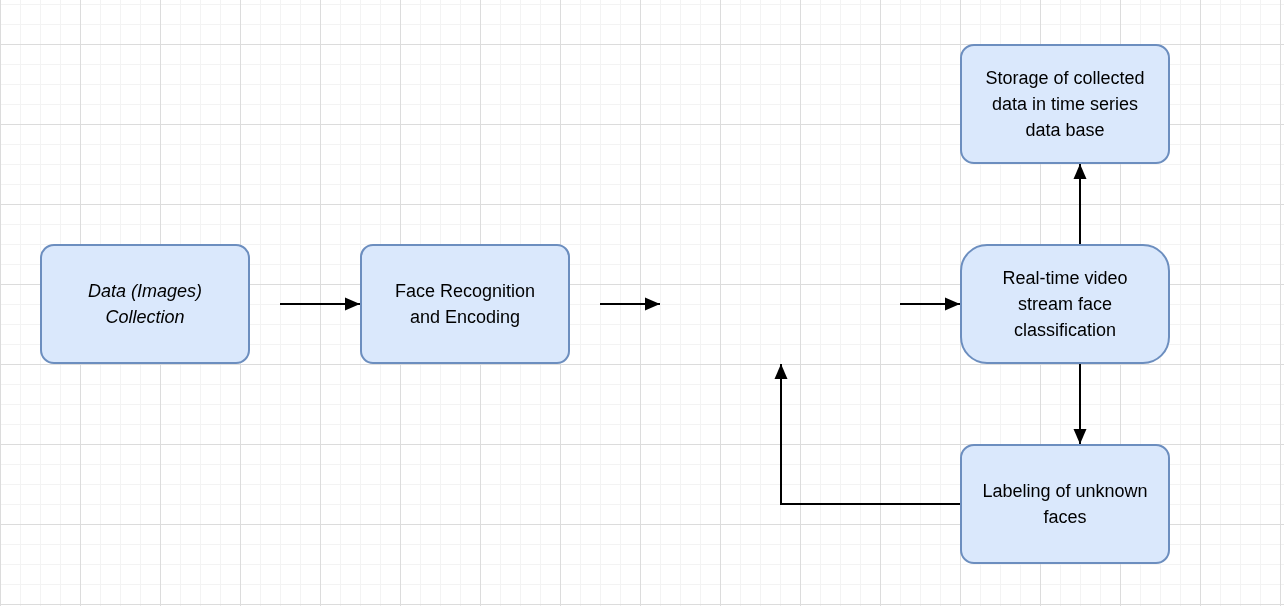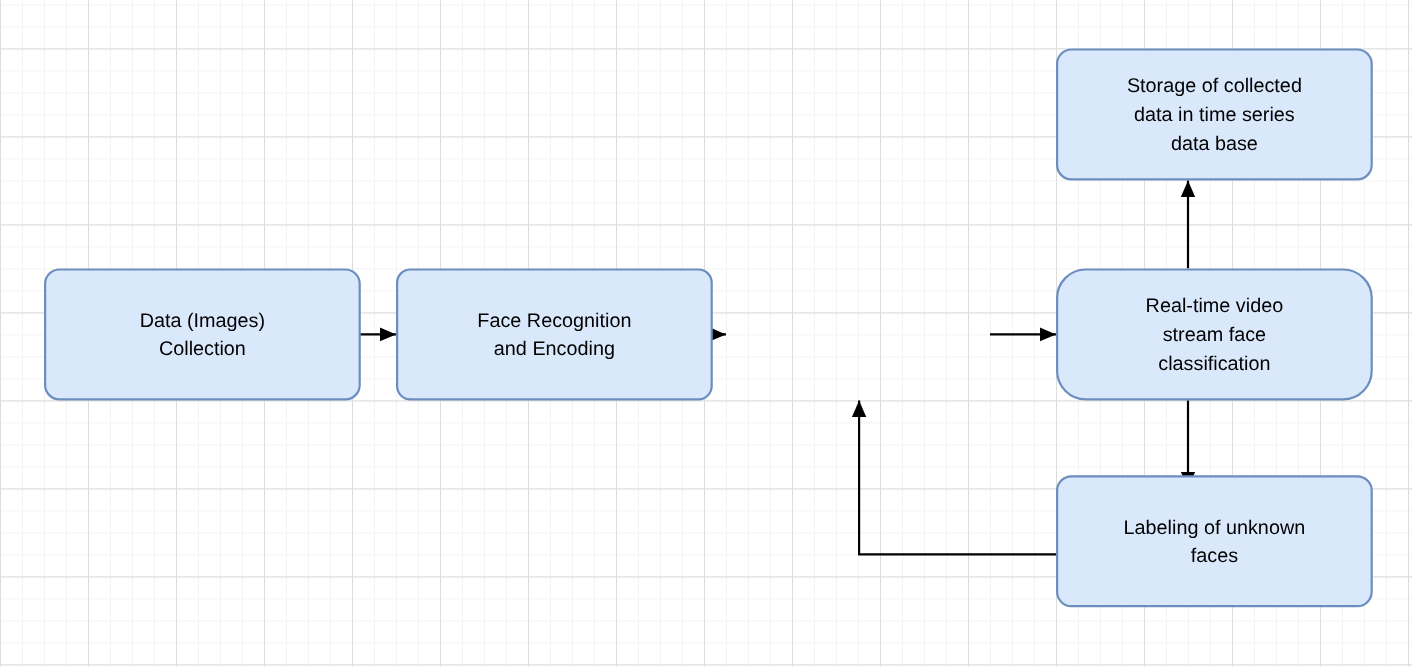--- a/index.html
+++ b/index.html
@@ -30,42 +30,42 @@
     width: 1284px;
     height: 606px;
   }
   .edge {
     stroke: #000000;
     stroke-width: 2;
     fill: none;
   }
   .node {
     position: absolute;
-    width: 288px;
+    width: 210px;
     height: 120px;
     box-sizing: border-box;
     background: #dae8fc;
     border: 2px solid #6c8ebf;
     border-radius: 14px;
     display: flex;
     align-items: center;
     justify-content: center;
     text-align: center;
     padding: 6px 14px;
     font-size: 18px;
     line-height: 26px;
     color: #000000;
     white-space: pre-line;
   }
-  .n-data-collection { left: 40px;  top: 244px; }
+  .n-data-collection { left: 40px;  top: 244px; font-style: italic; }
   .n-face-recognition { left: 360px; top: 244px; border-radius: 13px; }
   .n-model-training { left: 660px; top: 244px; }
   .n-realtime-classification { left: 960px; top: 244px; border-radius: 27px; }
   .n-storage { left: 960px; top: 44px; }
-  .n-labeling { left: 960px; top: 432px; }
+  .n-labeling { left: 960px; top: 444px; }
 </style>
 </head>
 <body>
 
 <div class="canvas">
 
   <svg class="edges" viewBox="0 0 1284 606" xmlns="http://www.w3.org/2000/svg">
     <defs>
       <marker id="arrowhead" markerUnits="userSpaceOnUse" markerWidth="16" markerHeight="14" refX="15" refY="7" orient="auto">
         <path d="M0,0.5 L15,7 L0,13.5 Z" fill="#000000"></path>

